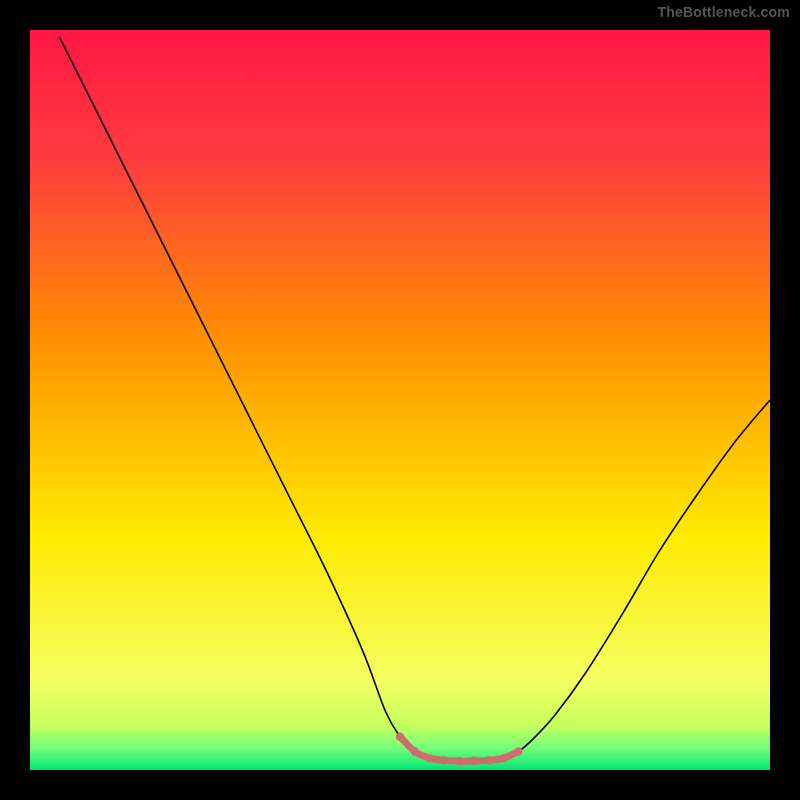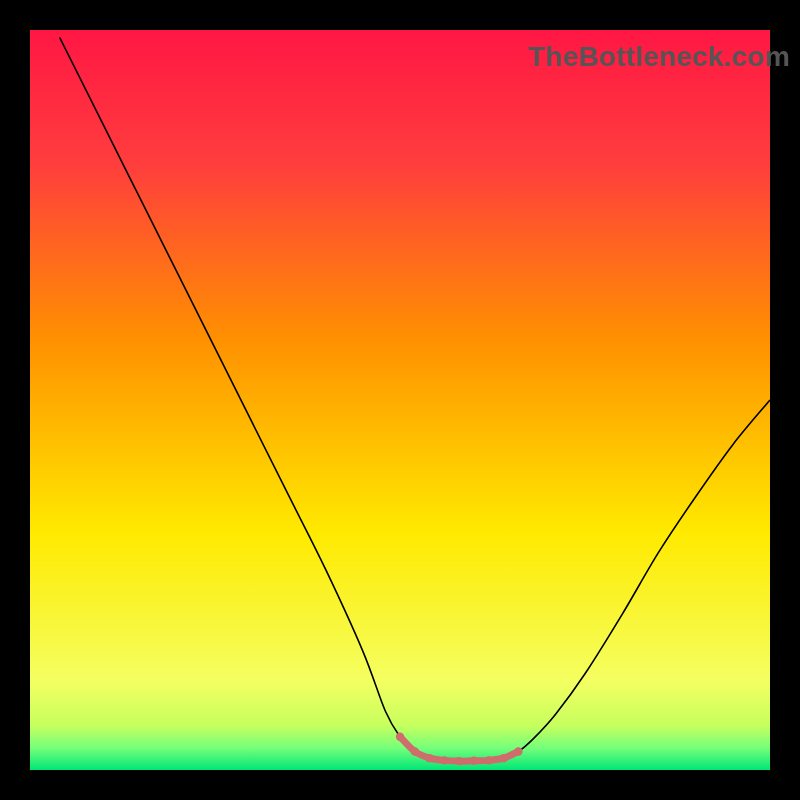--- a/index.html
+++ b/index.html
@@ -15,25 +15,24 @@
     position: relative;
     width: 800px;
     height: 800px;
     background: #000;
   }
   .watermark {
     position: absolute;
     top: 4px;
     right: 10px;
     color: #555;
-    font-size: 28px;
+    font-size: 14px;
     font-weight: 600;
     letter-spacing: 0.2px;
     z-index: 10;
-    margin-top: 37px;
   }
   .plot {
     position: absolute;
     left: 30px;
     top: 30px;
     width: 740px;
     height: 740px;
   }
   .plot svg {
     width: 740px;

